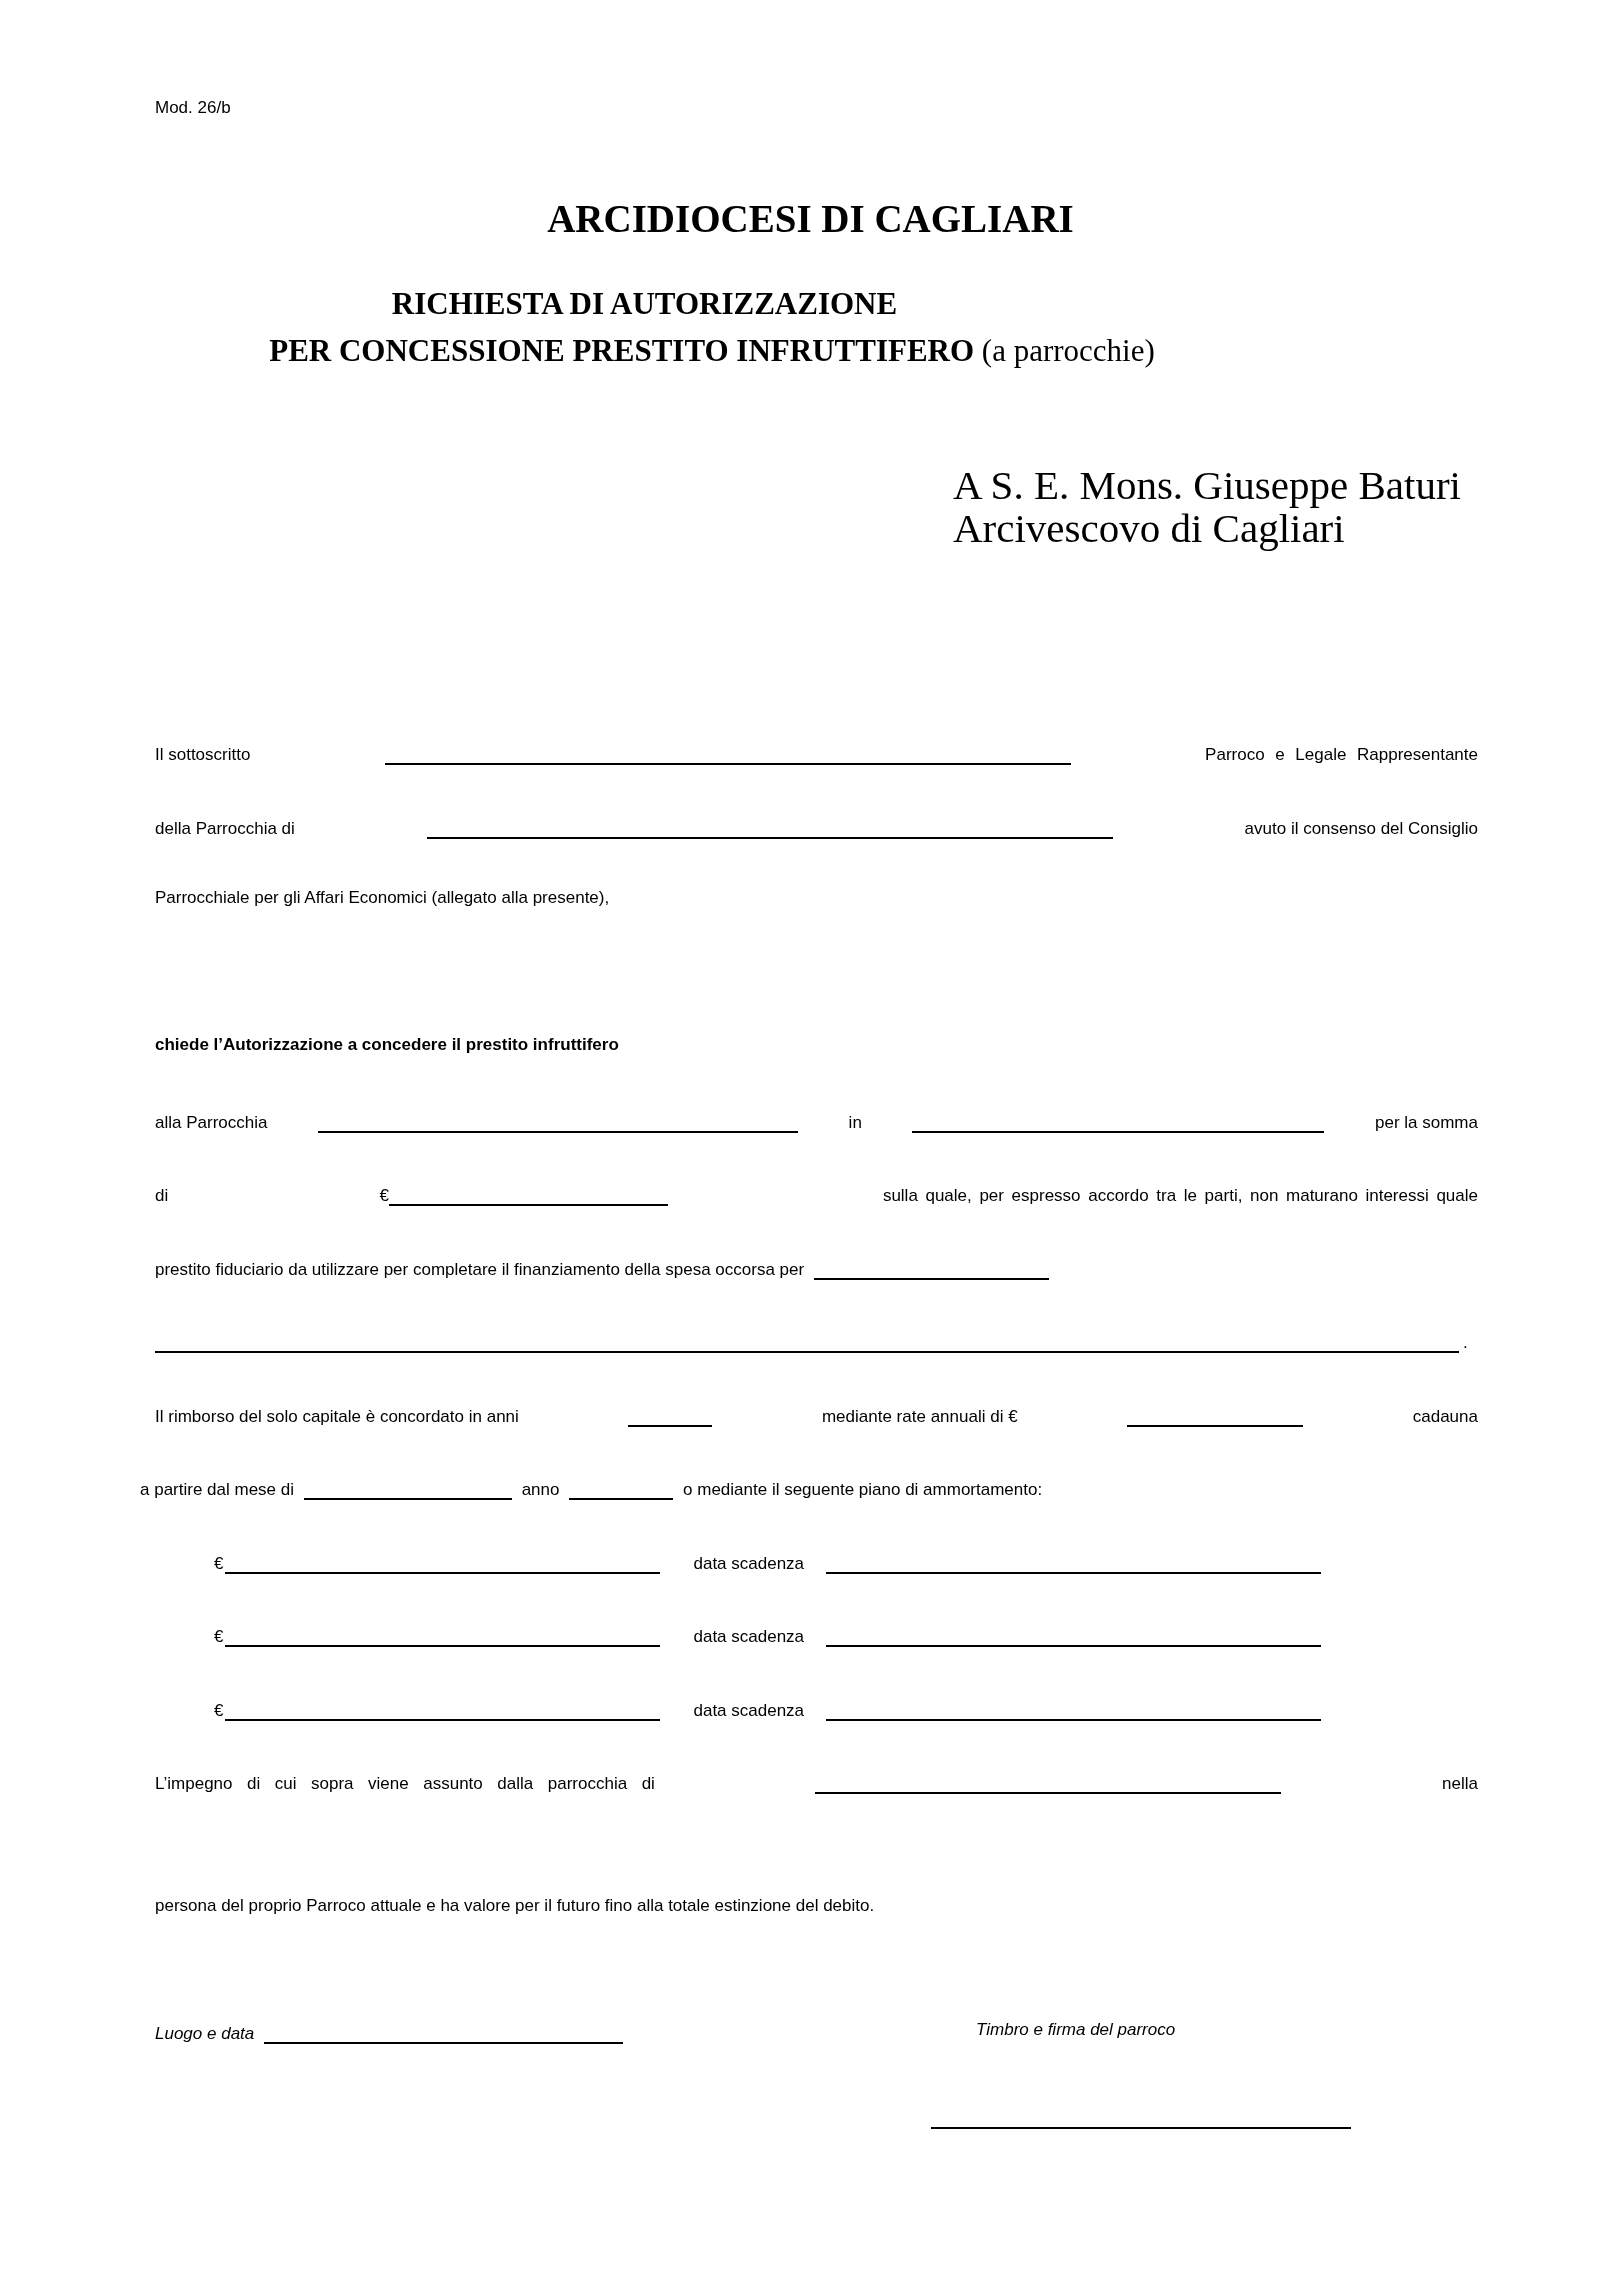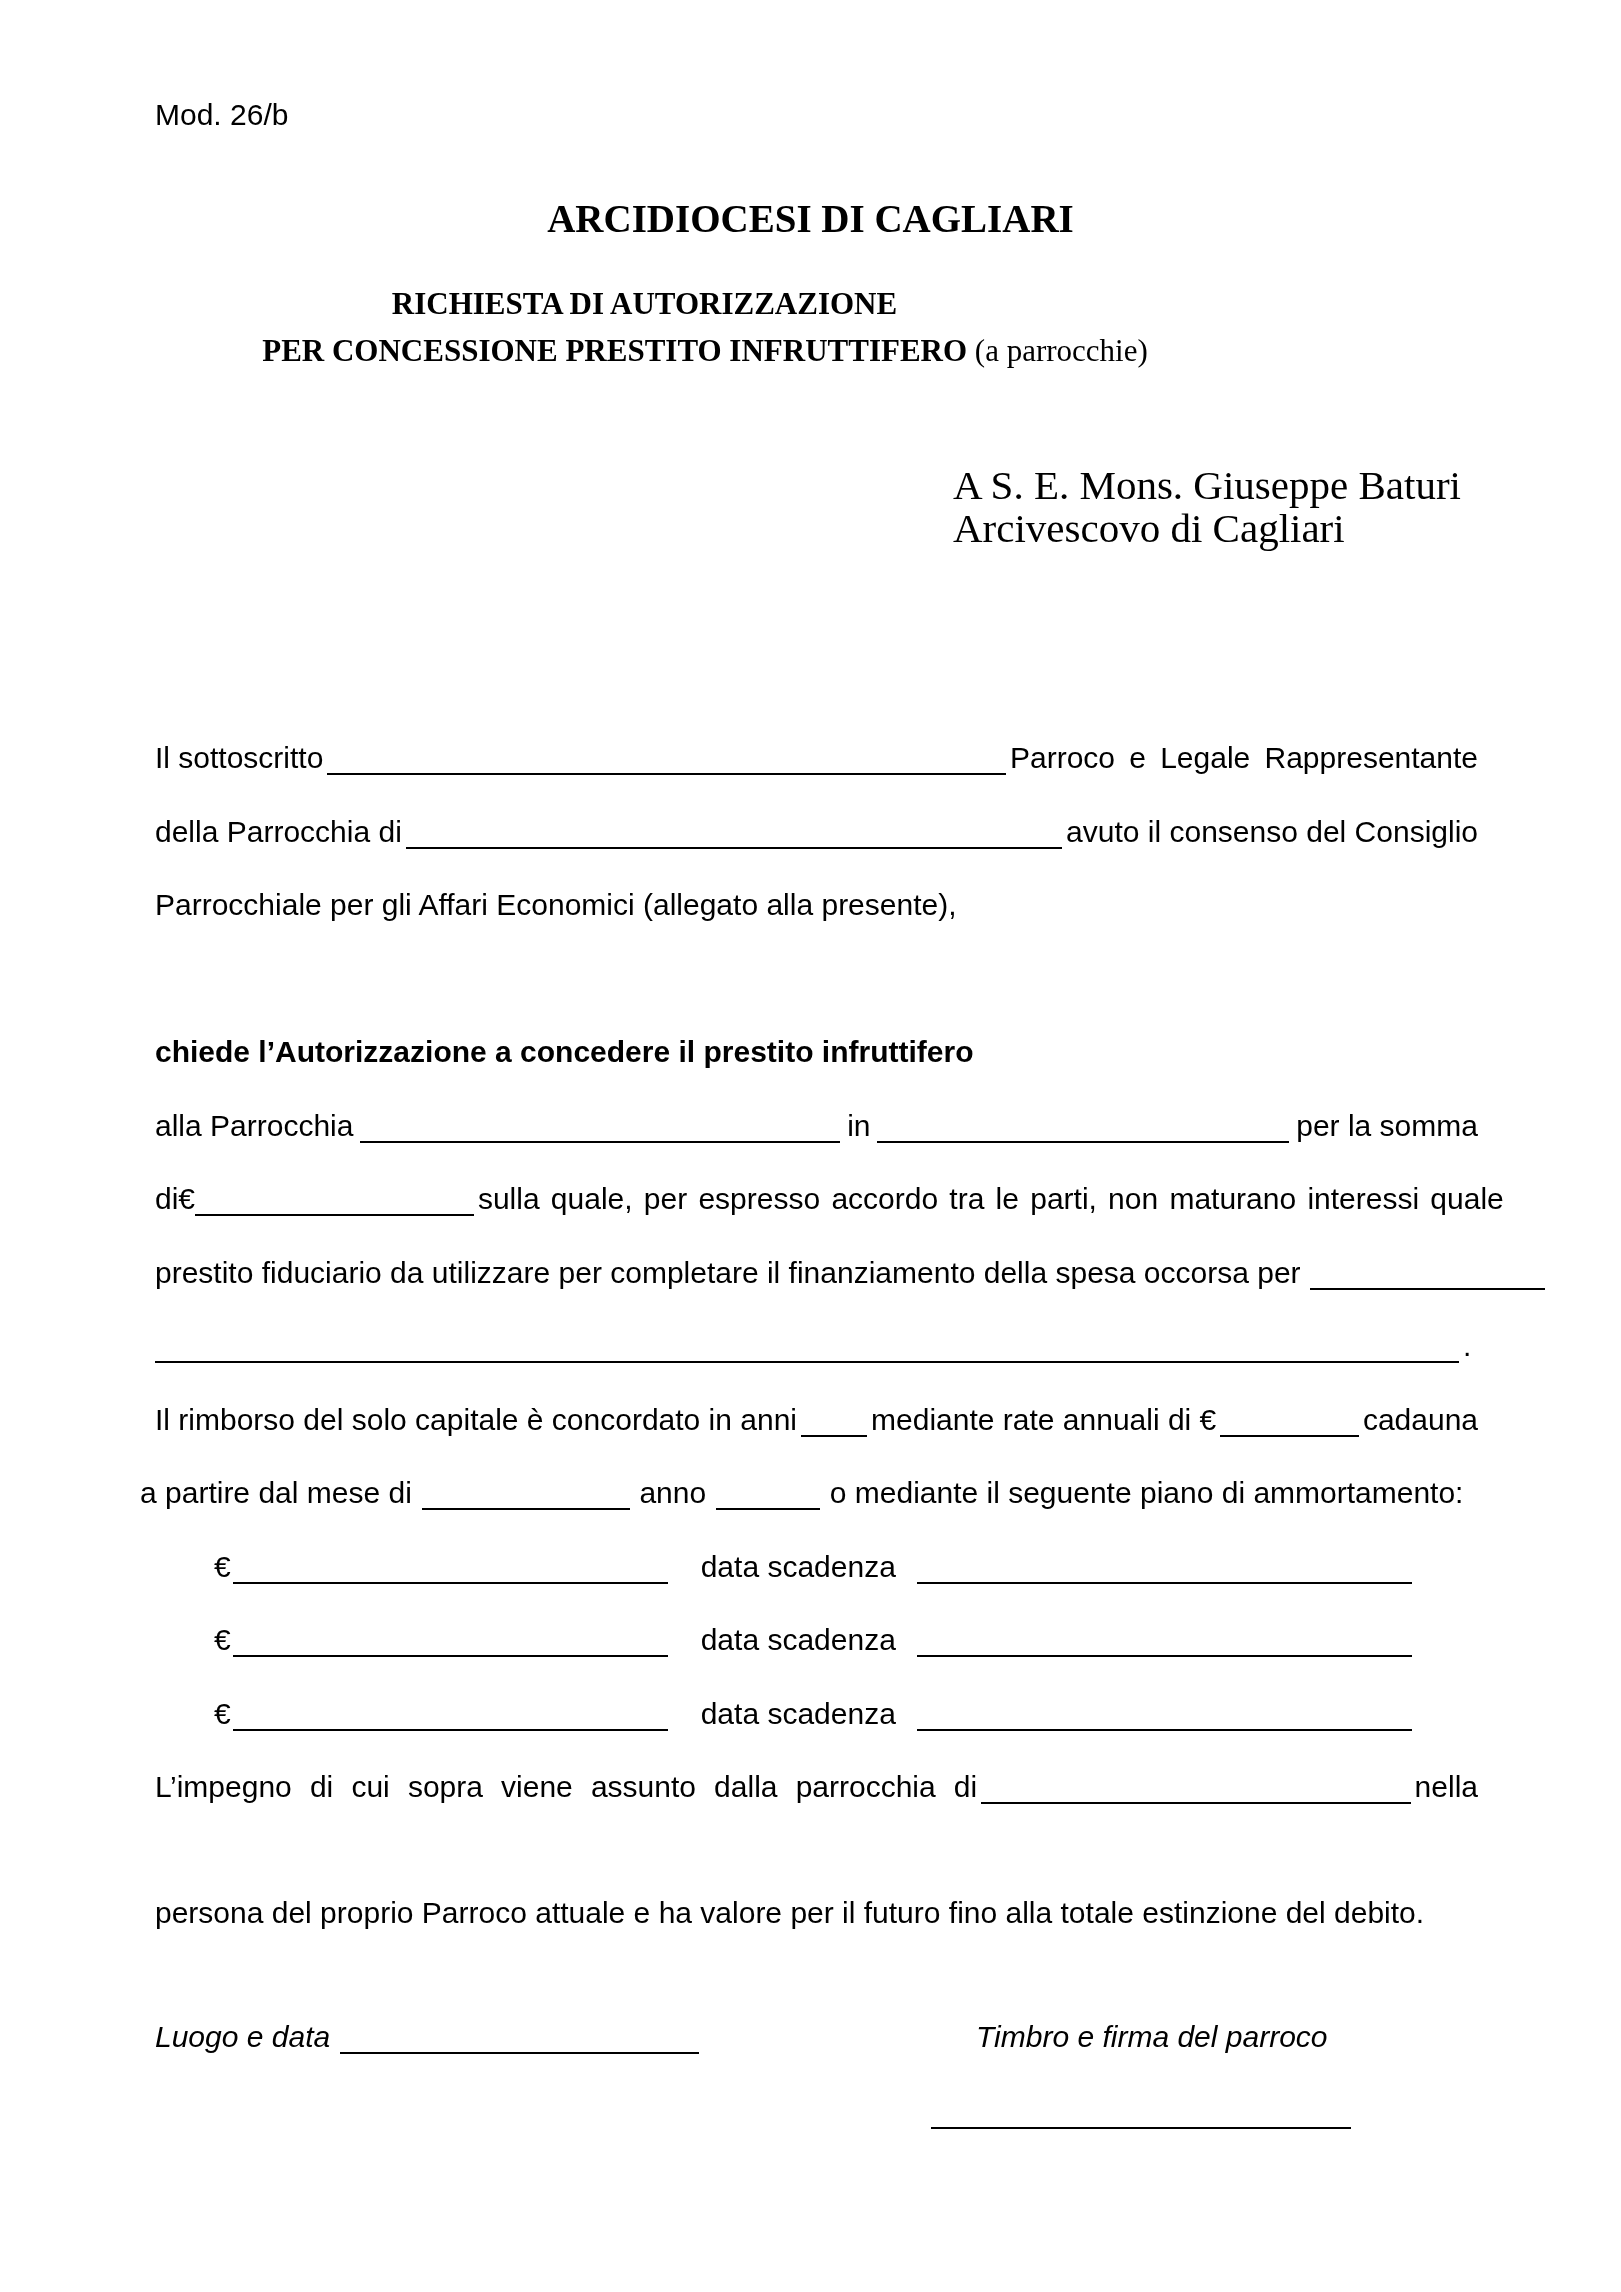--- a/index.html
+++ b/index.html
@@ -1,36 +1,36 @@
 <!DOCTYPE html>
 <html><head>
 <meta charset="utf-8">
 <style>
   html, body { margin:0; padding:0; background:#ffffff; }
   body { width:1621px; height:2293px; position:relative; overflow:hidden; color:#000; }
-  .sans { font-family: "Liberation Sans", "DejaVu Sans", sans-serif; font-size:30px; }
+  .sans { font-family: "Liberation Sans", "DejaVu Sans", sans-serif; font-size:17px; }
   .serif { font-family: "Liberation Serif", "DejaVu Serif", serif; }
   .abs { position:absolute; white-space:nowrap; }
   .line { position:absolute; left:155px; width:1323px; display:flex; align-items:flex-end; justify-content:space-between; white-space:nowrap; }
   .blank { display:inline-block; border-bottom:2px solid #000; height:21.6px; margin:0 3.9px; }
   .row-flex { position:absolute; display:flex; align-items:flex-end; white-space:nowrap; }
   .bold { font-weight:bold; }
   .ital { font-style:italic; }
   .t-title { font-size:39px; font-weight:bold; letter-spacing:0px; }
   .t-sub { font-size:31px; font-weight:bold; }
   .t-addr { font-size:41px; }
 </style>
 </head>
 <body>
 
 <div class="abs sans" style="left:155px; top:98px;">Mod. 26/b</div>
 
 <div class="abs serif t-title" style="left:0; width:1621px; text-align:center; top:196px;">ARCIDIOCESI DI CAGLIARI</div>
 <div class="abs serif t-sub" style="left:0; width:1289px; text-align:center; top:286px;">RICHIESTA DI AUTORIZZAZIONE</div>
-<div class="abs serif t-sub" style="left:0; width:1410px; text-align:center; top:333px;font-family:Liberation Serif, serif;">
+<div class="abs serif t-sub" style="left:7px; width:1410px; text-align:center; top:333px;font-family:Liberation Serif, serif;">
   <span>PER CONCESSIONE PRESTITO INFRUTTIFERO</span>
   <span style="font-weight:normal;">(a parrocchie)</span>
 </div>
 
 <div class="abs serif t-addr" style="left:953px; top:461px;">A S. E. Mons. Giuseppe Baturi</div>
 <div class="abs serif t-addr" style="left:953px; top:504px;">Arcivescovo di Cagliari</div>
 
 <div class="line sans" style="top:741px;">
   <span>Il sottoscritto</span>
   <span class="blank" style="width:686px;"></span>

